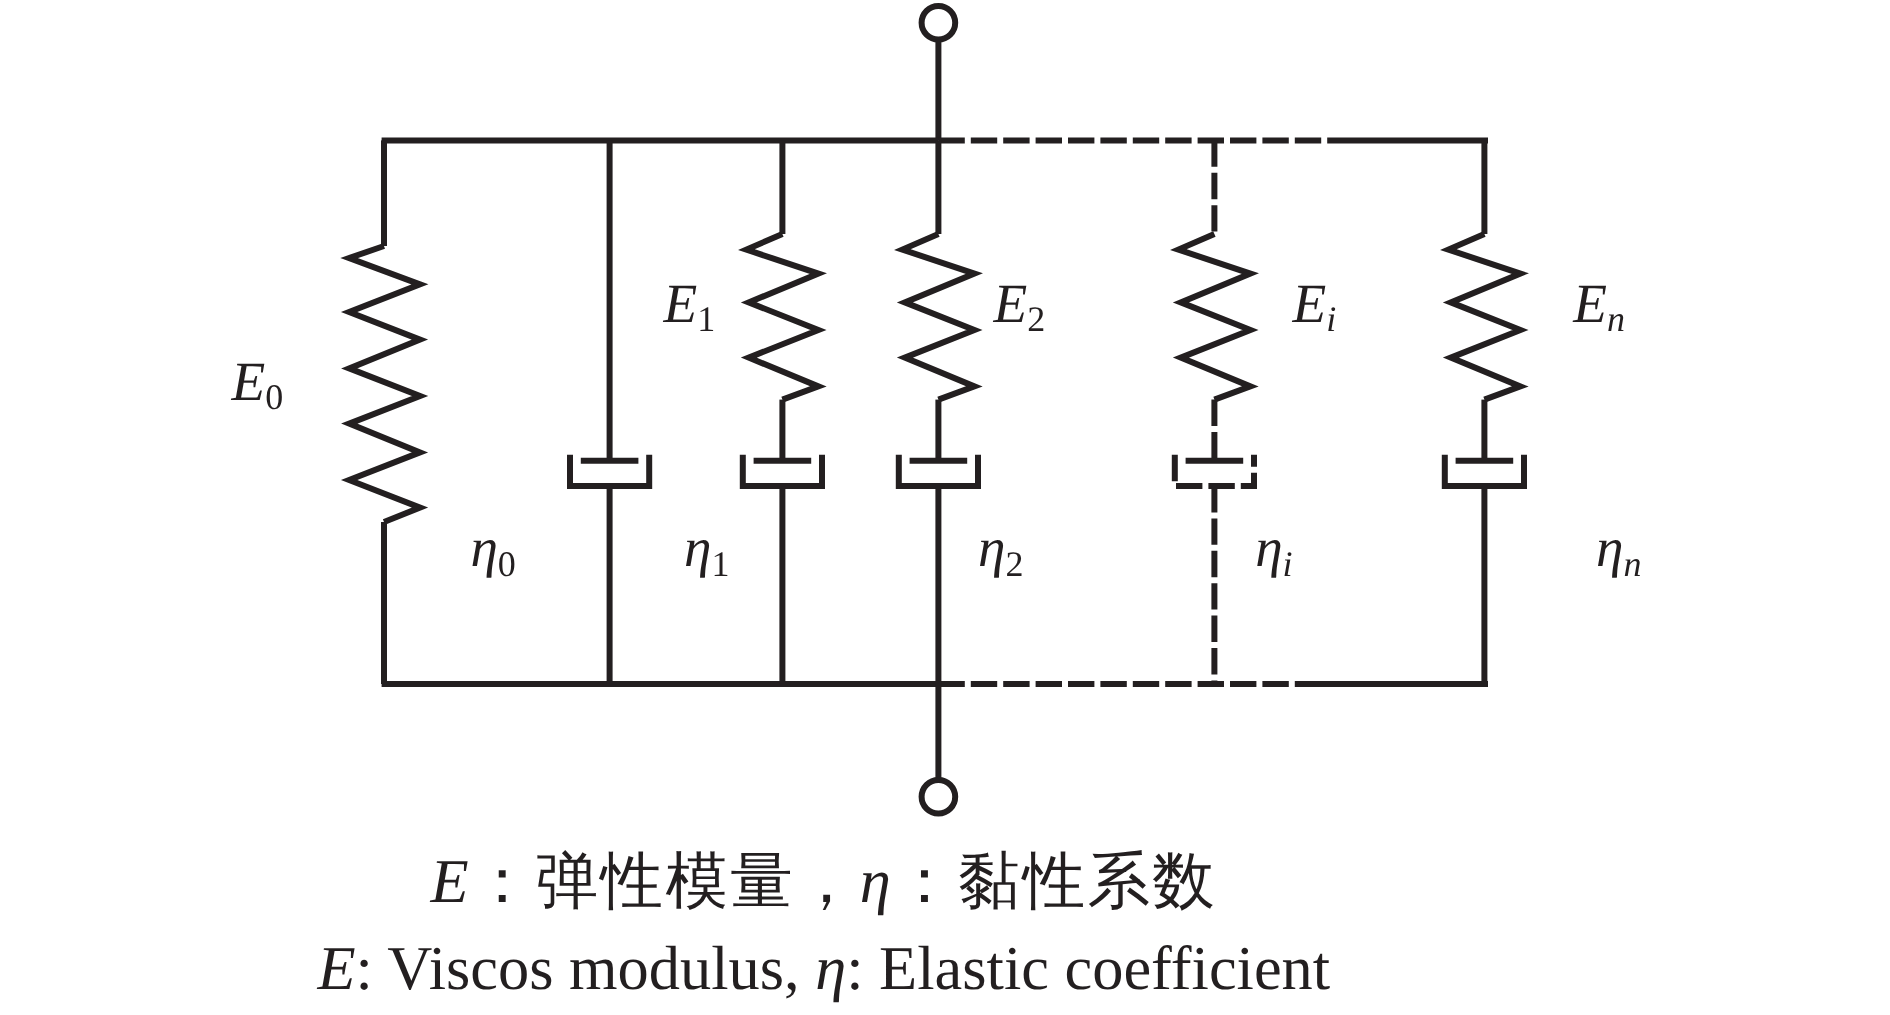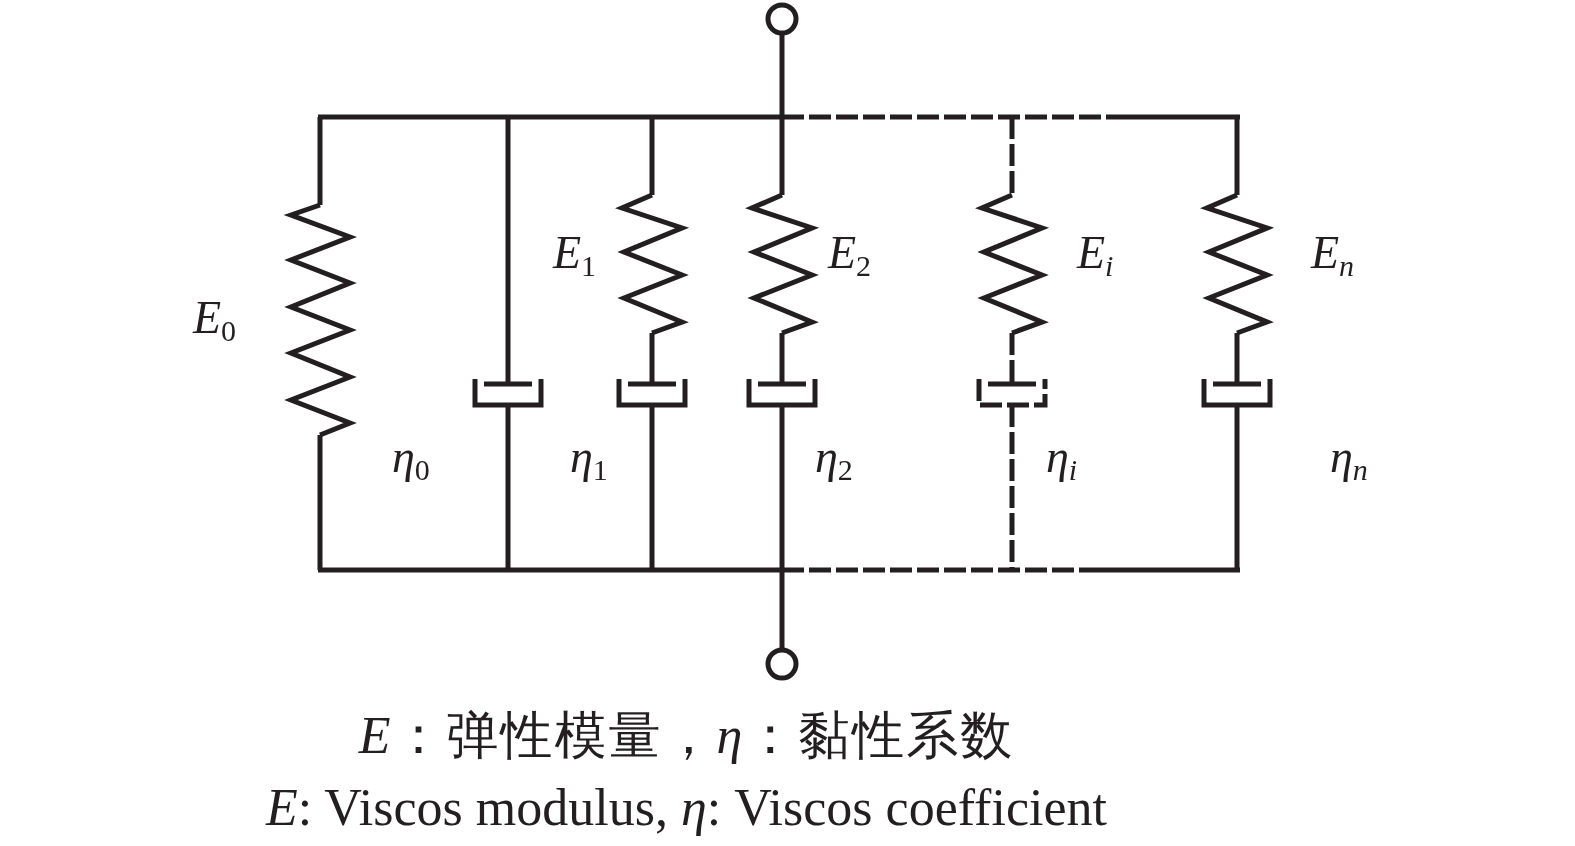--- a/index.html
+++ b/index.html
@@ -128,14 +128,14 @@
   </text>
   <text class="lbl" x="1330" y="472">
     <tspan class="lbl-main">η</tspan><tspan class="lbl-sub-it" dy="8">n</tspan>
   </text>
 </svg>
 
 <div class="caption" id="caption-zh">
   <span class="it">E</span><span>：弹性模量，</span><span class="it">η</span><span>：黏性系数</span>
 </div>
 <div class="caption" id="caption-en">
-  <span class="it">E</span><span>: Viscos modulus, </span><span class="it">η</span><span>: Viscos coefficient</span>
+  <span class="it">E</span><span>: Viscos modulus, </span><span class="it">η</span><span>: Elastic coefficient</span>
 </div>
 
 </body></html>

